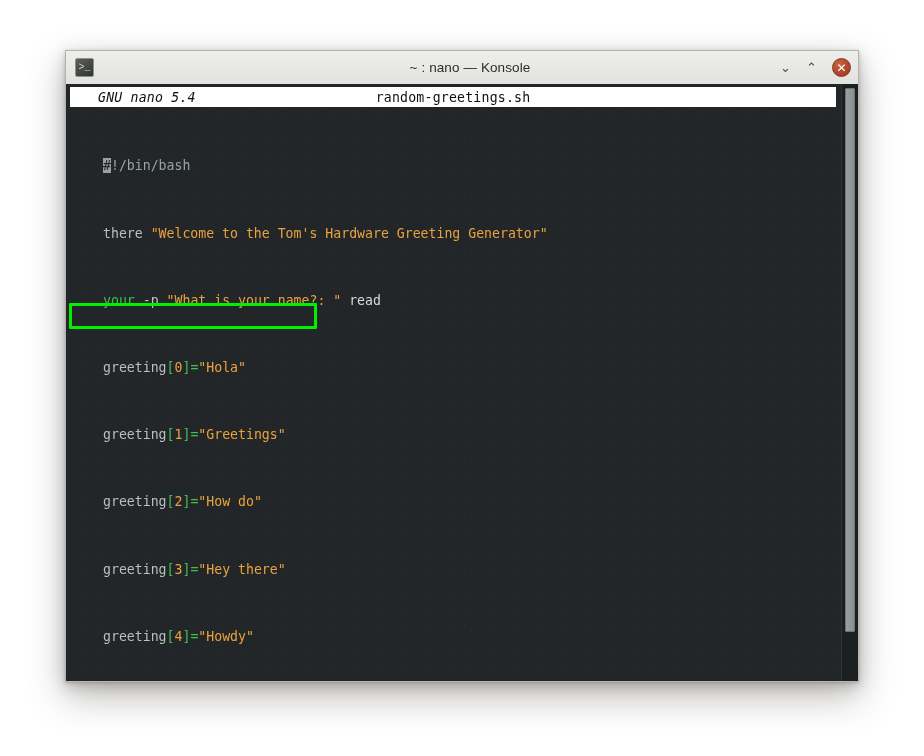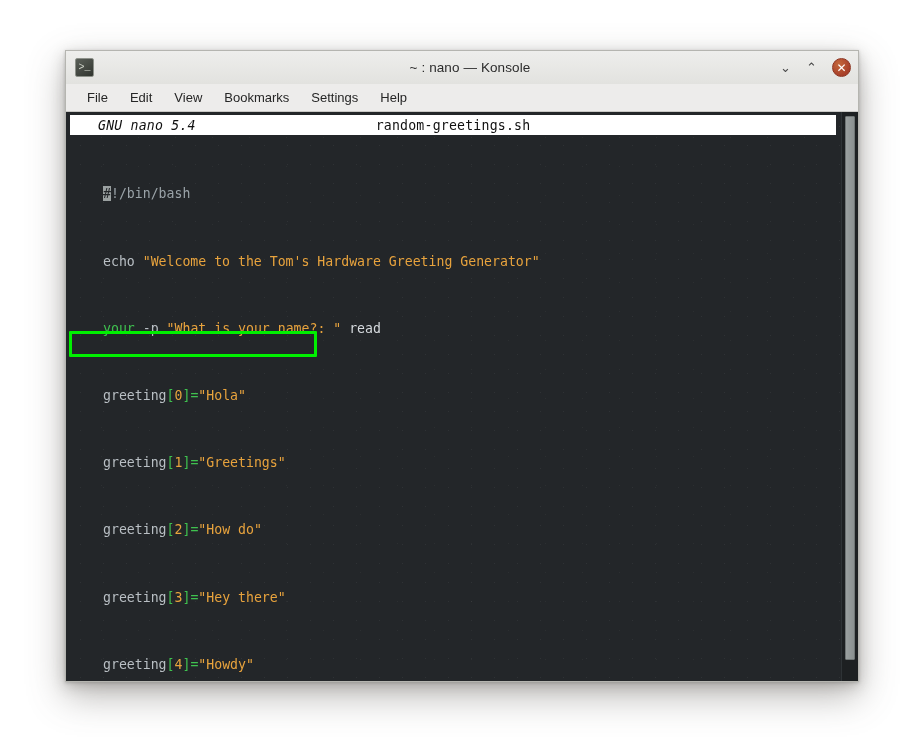--- a/index.html
+++ b/index.html
@@ -210,41 +210,33 @@
     <div class="titlebar">
       <div class="app-icon">&gt;_</div>
       <div class="title-text">~ : nano — Konsole</div>
       <div class="win-btns">
         <div class="win-btn">⌄</div>
         <div class="win-btn">⌃</div>
         <div class="win-btn close">✕</div>
       </div>
     </div>
 
-    <div class="menubar">
-      <div class="menu-item">File</div>
-      <div class="menu-item">Edit</div>
-      <div class="menu-item">View</div>
-      <div class="menu-item">Bookmarks</div>
-      <div class="menu-item">Settings</div>
-      <div class="menu-item">Help</div>
-    </div>
 
     <div class="terminal">
 
       <div class="nano-titlebar">
         <span class="nano-version">GNU nano 5.4</span>
         <span class="nano-filename">random-greetings.sh</span>
       </div>
 
       <div class="editor">
 
         <div class="line"><span class="cursor-blk">#</span><span class="c-comment">!/bin/bash</span></div>
 
-        <div class="line"><span class="c-cmd">echo </span><span class="c-str">"Welcome to the Tom's Hardware Greeting Generator"</span></div>
+        <div class="line"><span class="c-cmd">there </span><span class="c-str">"Welcome to the Tom's Hardware Greeting Generator"</span></div>
 
         <div class="line"><span class="c-green">your</span><span class="c-plain"> </span><span class="c-cmd">-p</span><span class="c-plain"> </span><span class="c-str">"What is your name?: "</span><span class="c-plain"> read</span></div>
 
         <div class="line"><span class="c-cmd">greeting</span><span class="c-green">[</span><span class="c-num">0</span><span class="c-green">]=</span><span class="c-str">"Hola"</span></div>
 
         <div class="line"><span class="c-cmd">greeting</span><span class="c-green">[</span><span class="c-num">1</span><span class="c-green">]=</span><span class="c-str">"Greetings"</span></div>
 
         <div class="line"><span class="c-cmd">greeting</span><span class="c-green">[</span><span class="c-num">2</span><span class="c-green">]=</span><span class="c-str">"How do"</span></div>
 
         <div class="line"><span class="c-cmd">greeting</span><span class="c-green">[</span><span class="c-num">3</span><span class="c-green">]=</span><span class="c-str">"Hey there"</span></div>

